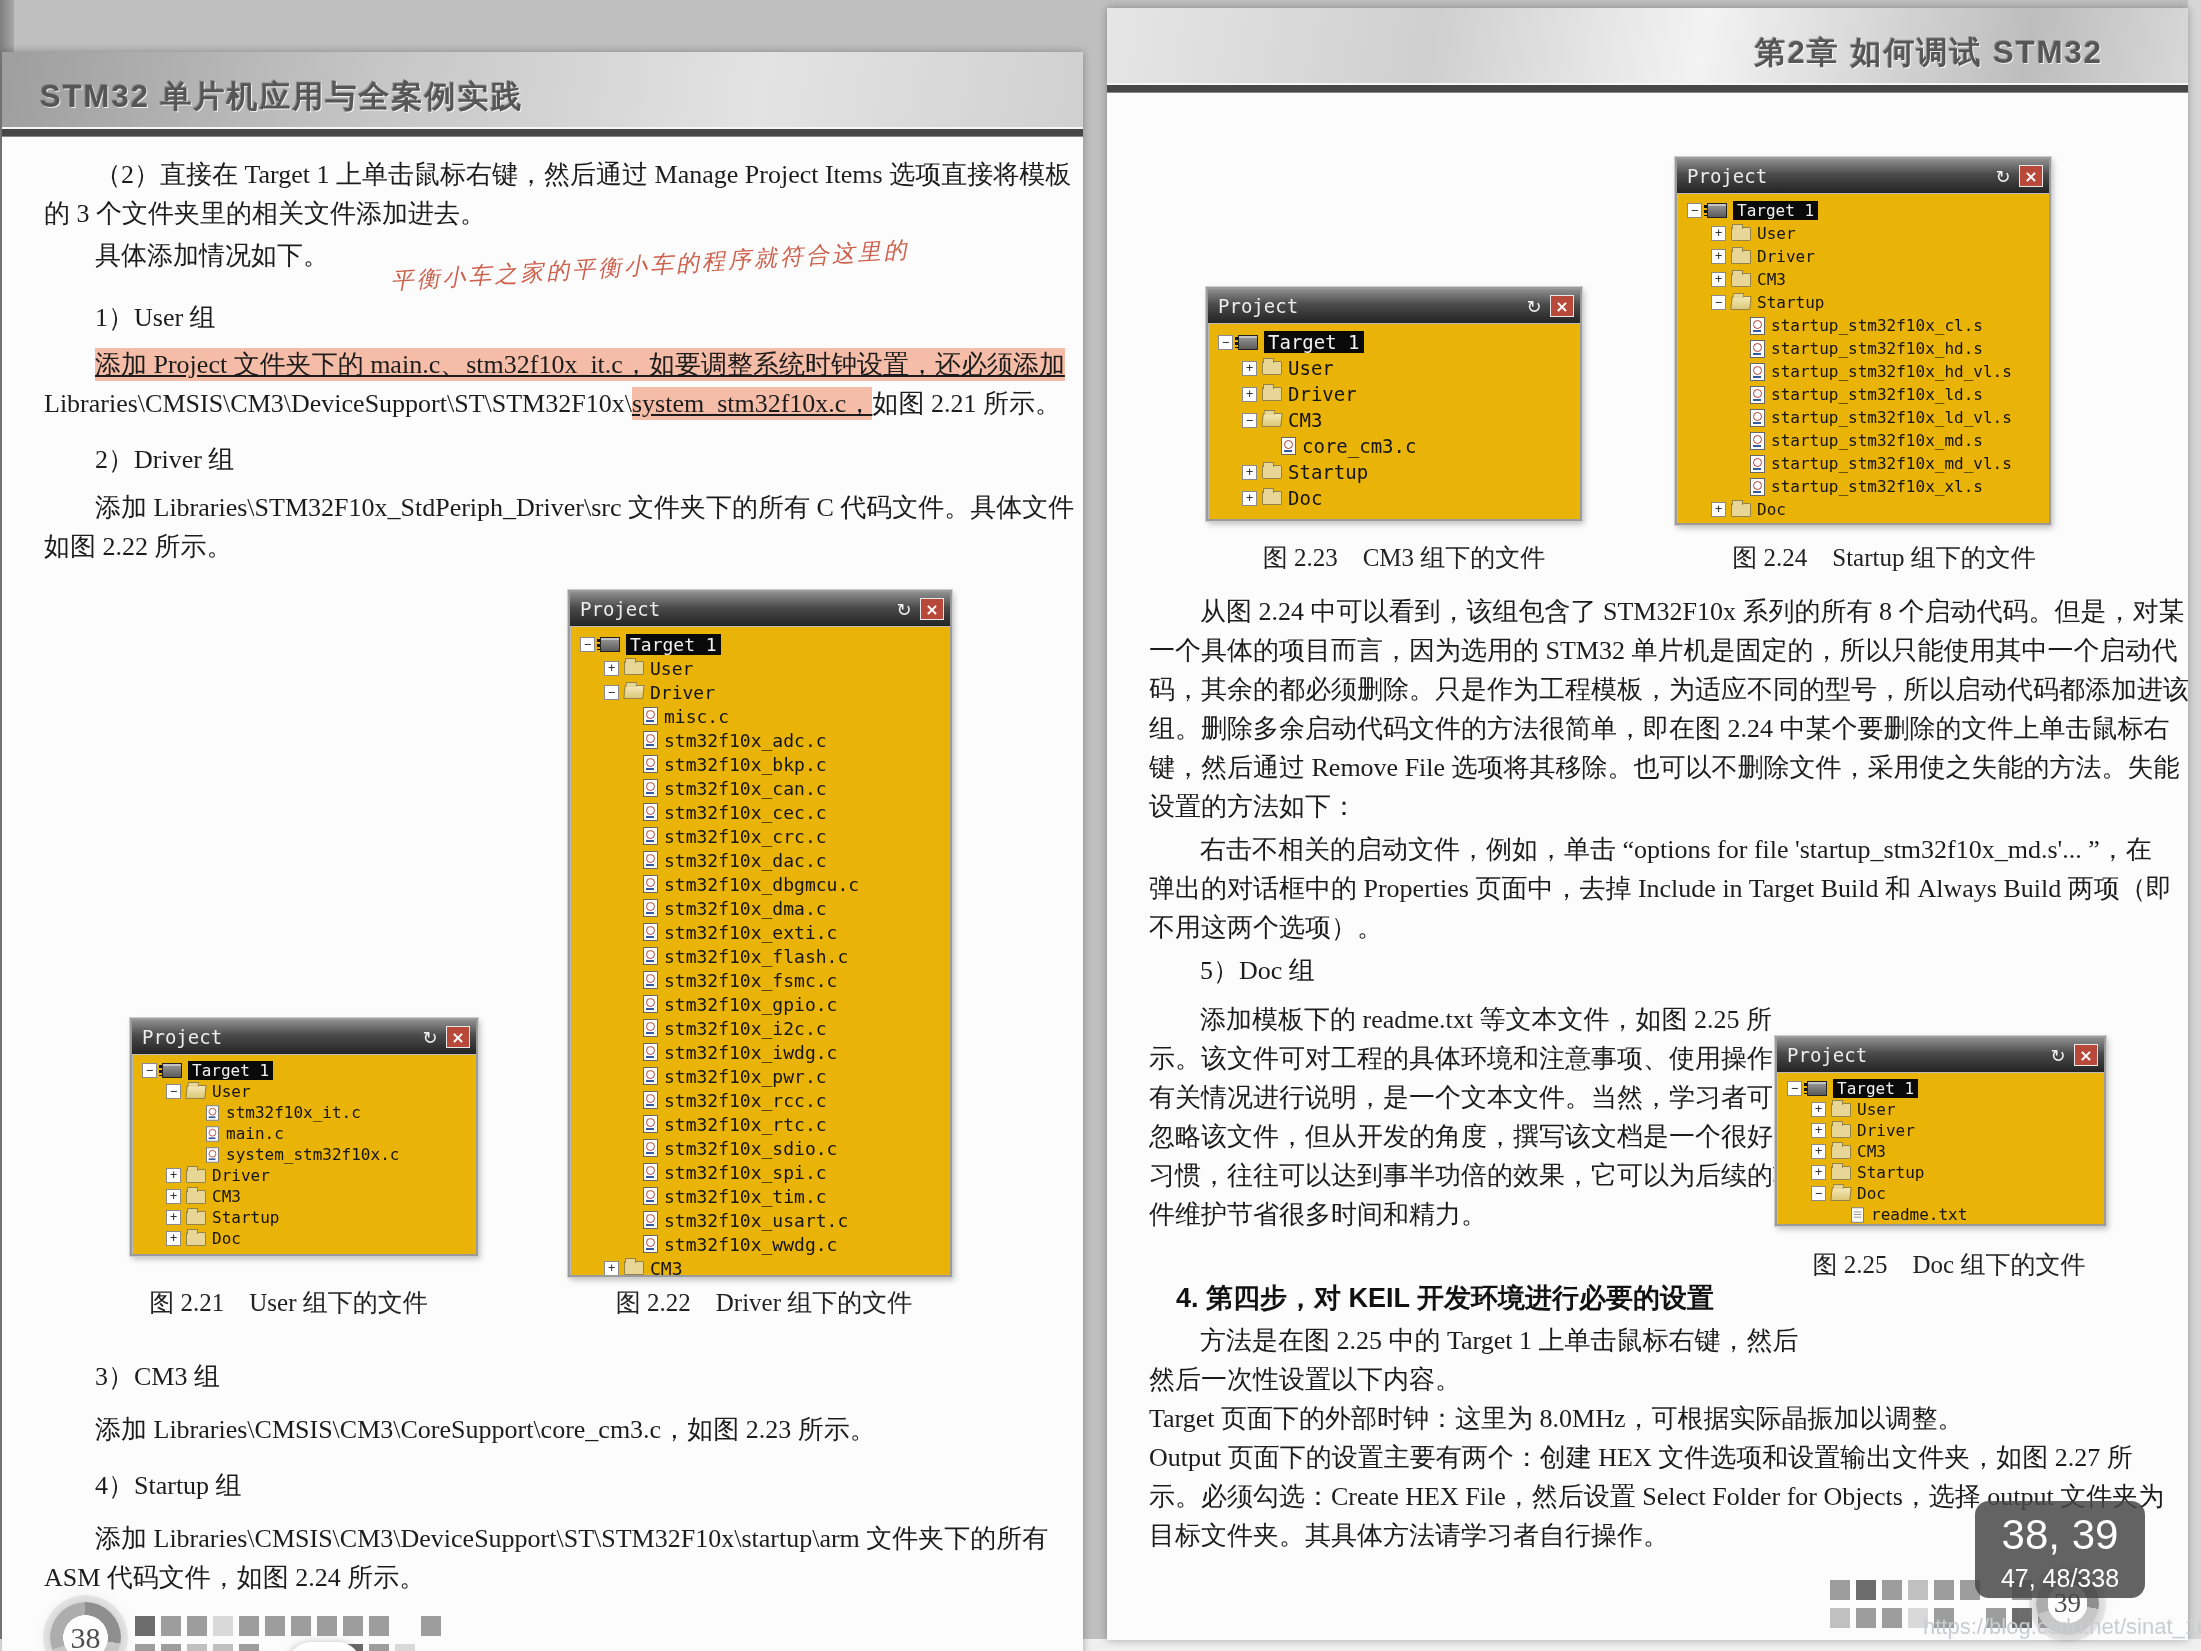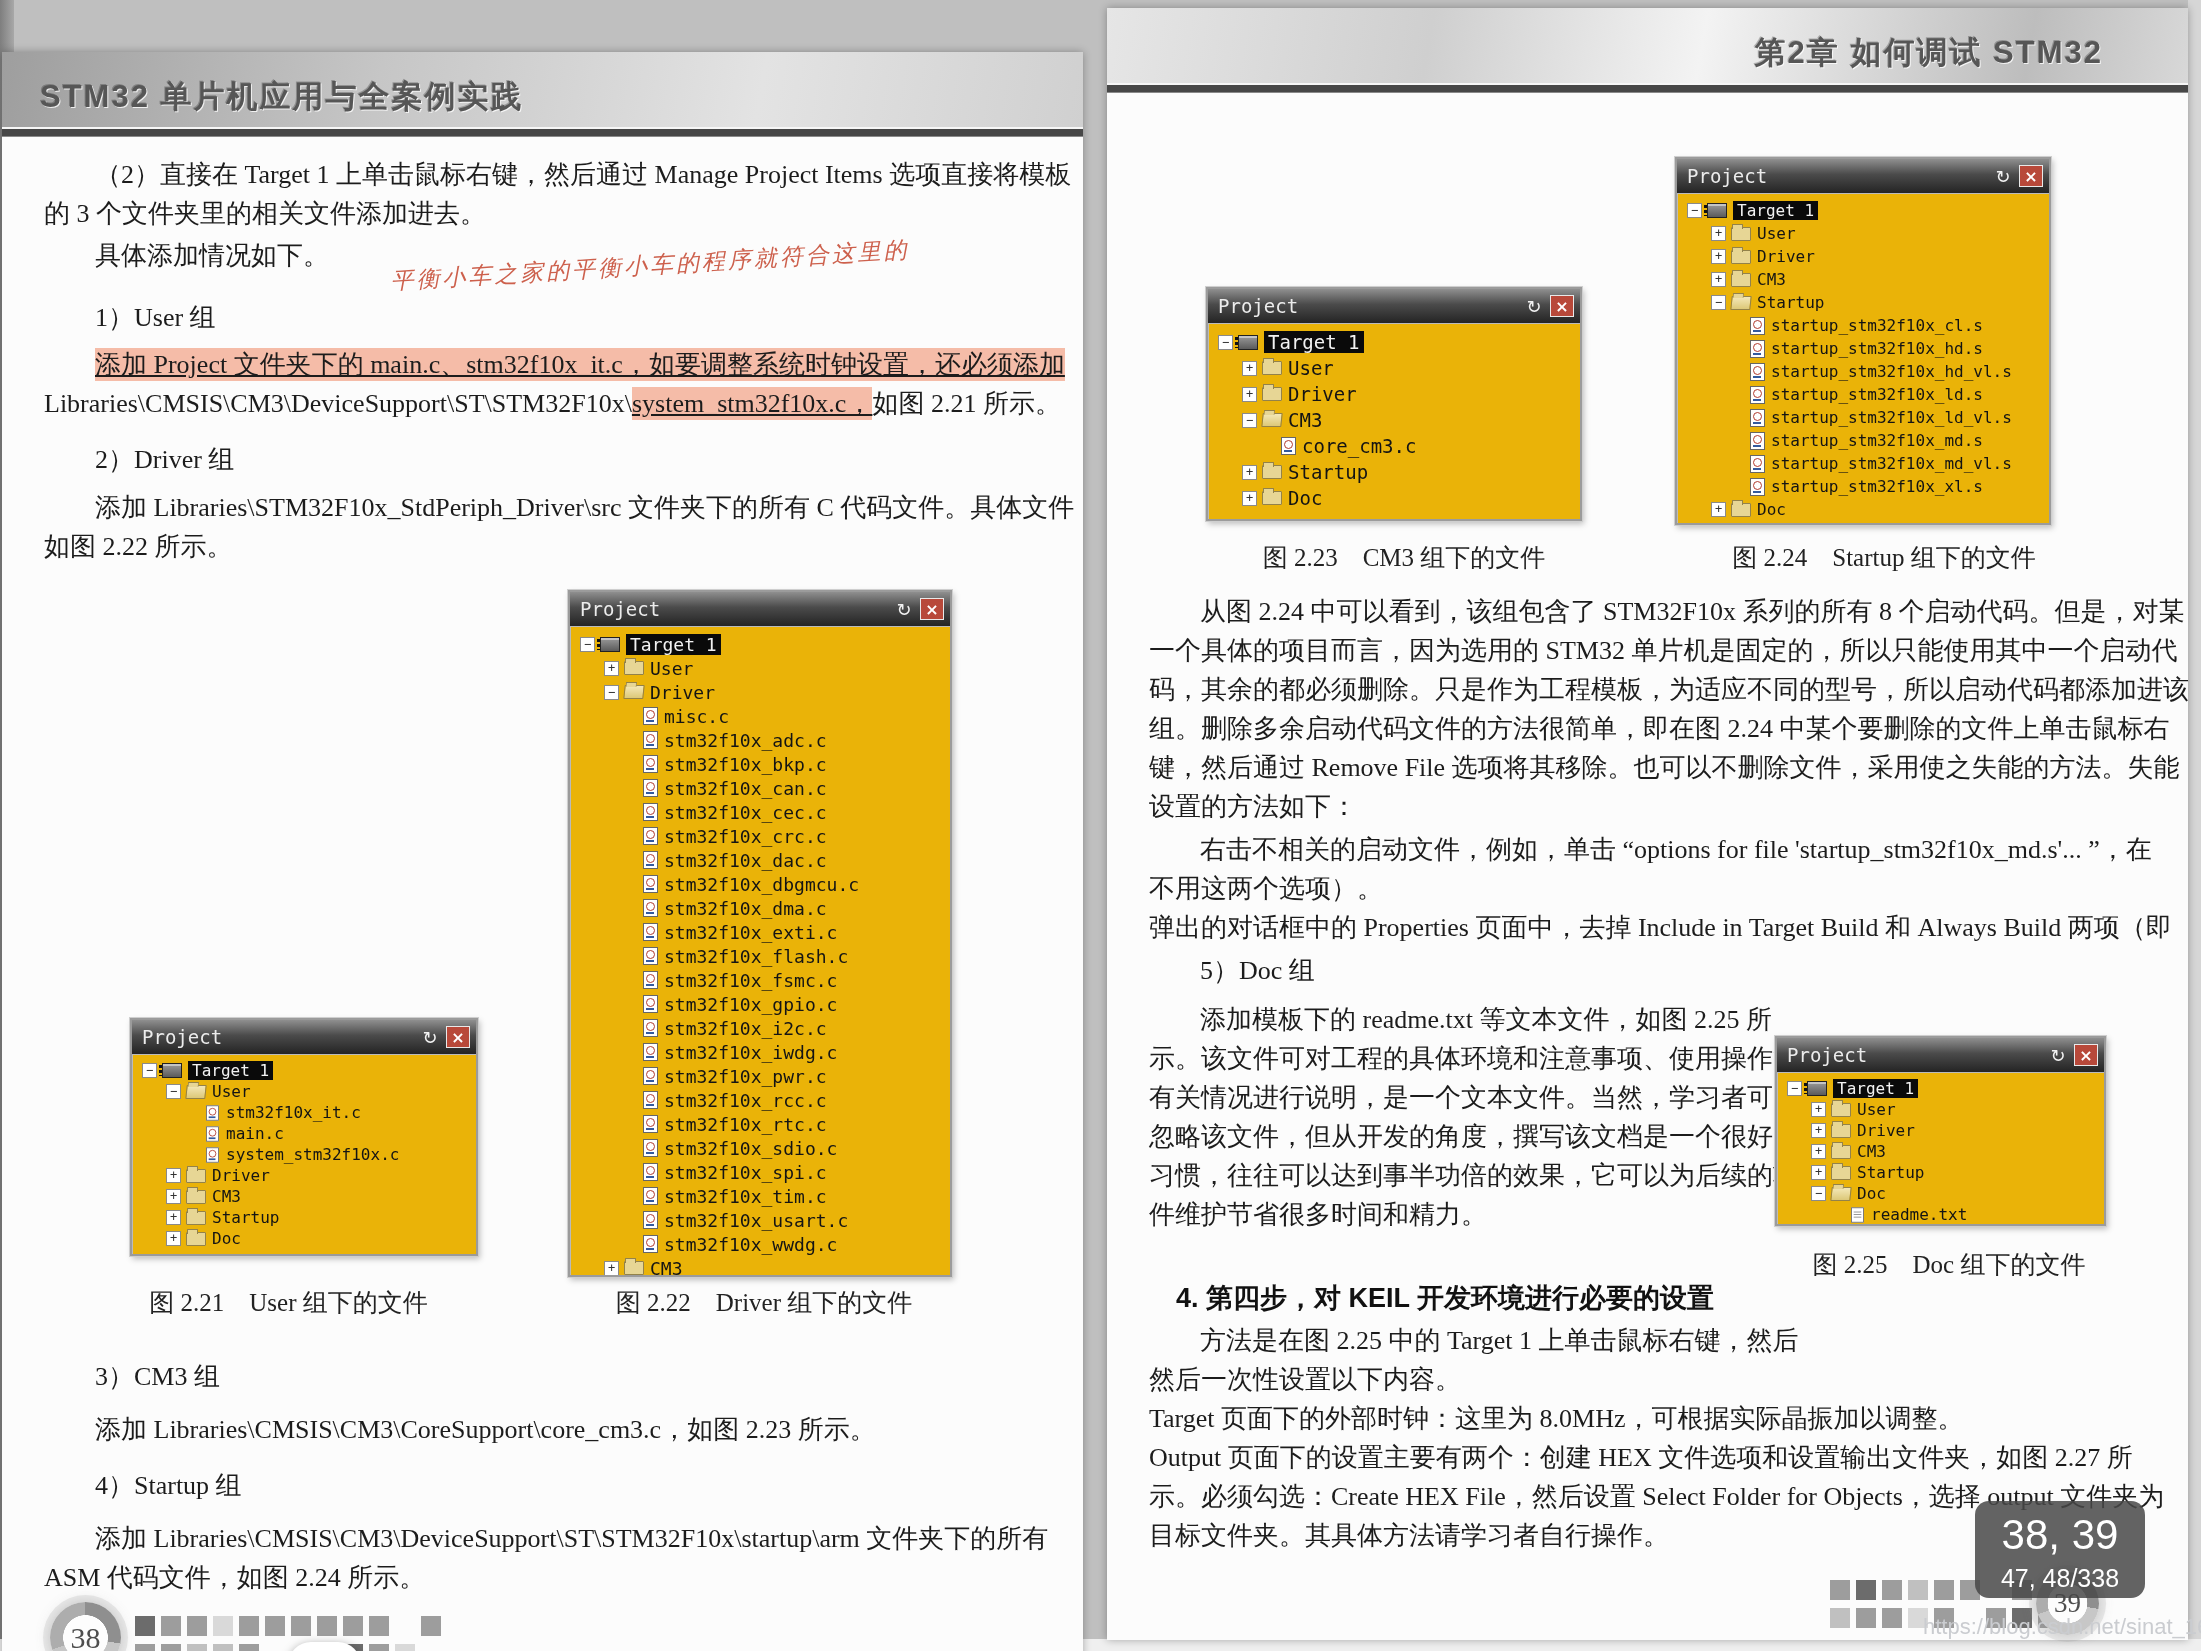--- a/index.html
+++ b/index.html
@@ -455,22 +455,22 @@
   <div class="para" style="top:584px">
       <div class="line first">从图 2.24 中可以看到，该组包含了 STM32F10x 系列的所有 8 个启动代码。但是，对某</div>
       <div class="line">一个具体的项目而言，因为选用的 STM32 单片机是固定的，所以只能使用其中一个启动代</div>
       <div class="line">码，其余的都必须删除。只是作为工程模板，为适应不同的型号，所以启动代码都添加进该</div>
       <div class="line">组。删除多余启动代码文件的方法很简单，即在图 2.24 中某个要删除的文件上单击鼠标右</div>
       <div class="line">键，然后通过 Remove File 选项将其移除。也可以不删除文件，采用使之失能的方法。失能</div>
       <div class="line">设置的方法如下：</div>
     </div>
   <div class="para" style="top:822px">
       <div class="line first">右击不相关的启动文件，例如，单击 “options for file 'startup_stm32f10x_md.s'... ”，在</div>
+      <div class="line">弹出的对话框中的 Properties 页面中，去掉 Include in Target Build 和 Always Build 两项（即</div>
       <div class="line">不用这两个选项）。</div>
-      <div class="line">弹出的对话框中的 Properties 页面中，去掉 Include in Target Build 和 Always Build 两项（即</div>
     </div>
   <div class="ln ind" style="top:943px">5）Doc 组</div>
   <div class="para narrow" style="top:992px">
       <div class="line first">添加模板下的 readme.txt 等文本文件，如图 2.25 所</div>
       <div class="line">示。该文件可对工程的具体环境和注意事项、使用操作等</div>
       <div class="line">有关情况进行说明，是一个文本文件。当然，学习者可以</div>
       <div class="line">忽略该文件，但从开发的角度，撰写该文档是一个很好的</div>
       <div class="line">习惯，往往可以达到事半功倍的效果，它可以为后续的软</div>
       <div class="line">件维护节省很多时间和精力。</div>
     </div>

